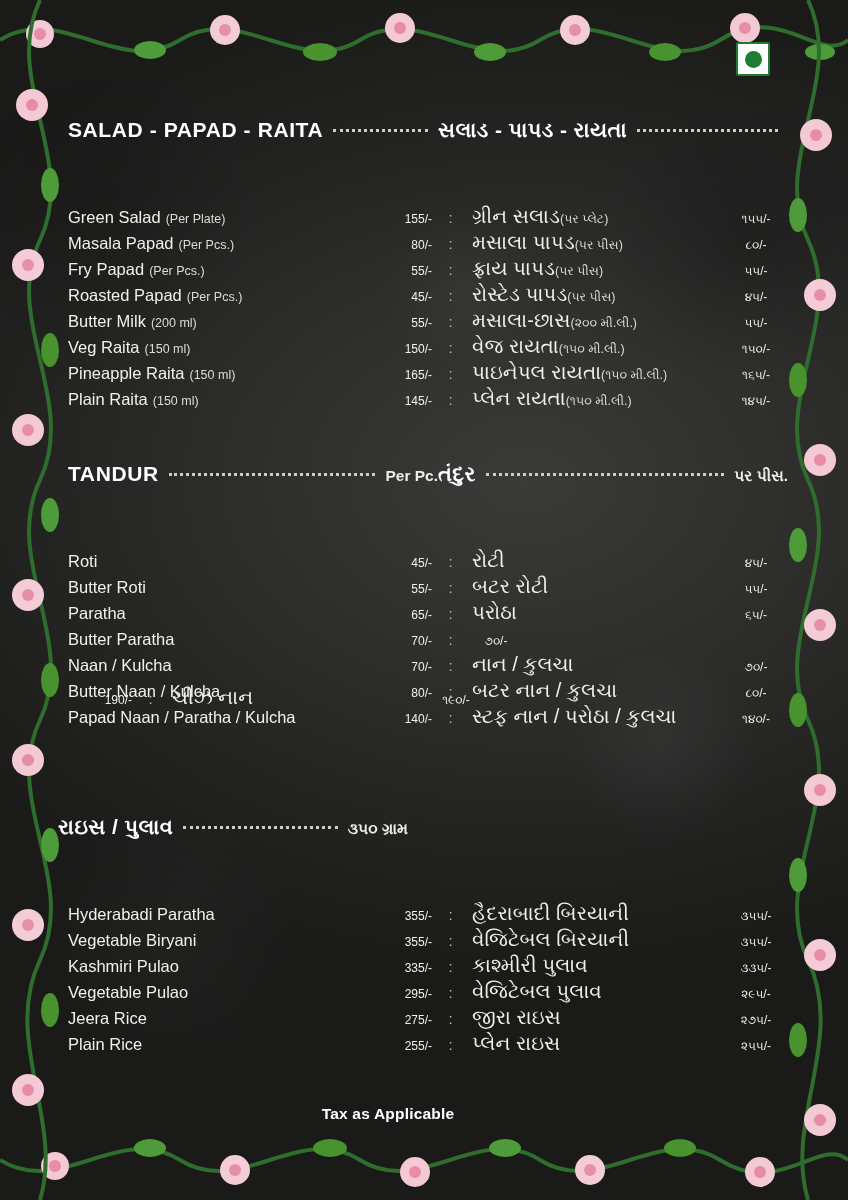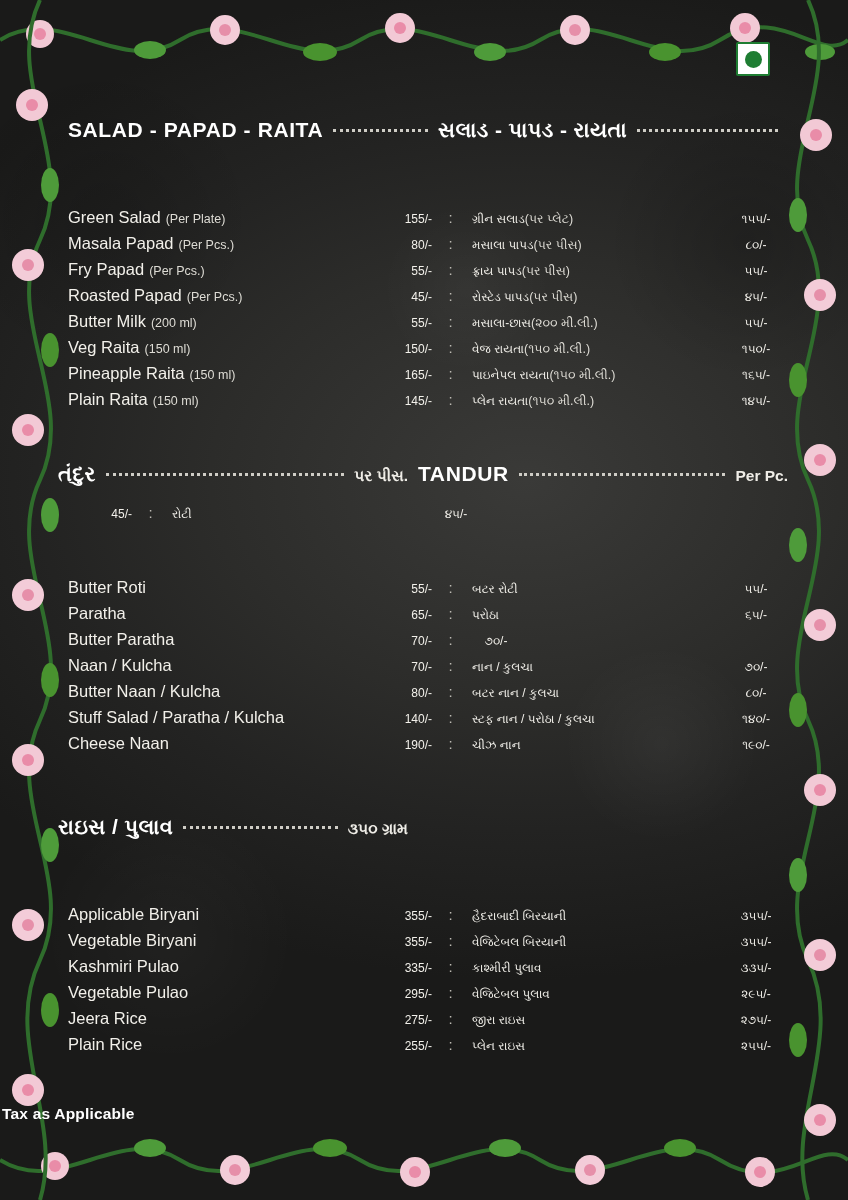--- a/index.html
+++ b/index.html
@@ -161,35 +161,36 @@
     color: #dedcd5;
     margin-left: 5px;
     white-space: nowrap;
   }
   .price {
     font-size: 12px;
     color: #f2f0ea;
     white-space: nowrap;
   }
   .item-name-gu {
-    font-size: 12px;
+    font-size: 20px;
     color: #f2f0ea;
     white-space: nowrap;
   }
   .item-qty-gu {
     font-size: 12.5px;
     color: #dedcd5;
     white-space: nowrap;
   }
 
   .footer-note {
     position: absolute;
     top: 1105px;
-    left: 2px;
+    left: 16px;
     width: 744px;
+    text-align: center;
     font-size: 15.5px;
     font-weight: bold;
     color: #ffffff;
     letter-spacing: 0.2px;
   }
 </style>
 </head>
 <body>
 
 <div class="page">
@@ -532,33 +533,36 @@
             </div>
           <div class="cell gup">
               <span class="price">૧૪૫/-</span>
             </div>
         </div>
       </div>
     </div>
 
     <div class="section sec-tandur">
       <div class="sec-head">
+        <div class="head-col left">
+          <span class="sec-title-en">TANDUR</span>
+          <span class="dots"></span>
+          <span class="head-note">Per Pc.</span>
+        </div>
         <div class="head-col right">
           <span class="sec-title-gu">તંદુર</span>
           <span class="dots"></span>
           <span class="head-note">પર પીસ.</span>
         </div>
-        <div class="head-col left">
-          <span class="sec-title-en">TANDUR</span>
-          <span class="dots"></span>
-          <span class="head-note">Per Pc.</span>
-        </div>
       </div>
       <div class="rows">
         <div class="row">
+          <div class="cell en">
+              <span class="item-name">Roti</span>
+            </div>
           <div class="cell enp">
               <span class="price">45/-</span>
             </div>
           <div class="sep">:</div>
           <div class="cell gu">
               <span class="item-name-gu">રોટી</span>
             </div>
           <div class="cell gup">
               <span class="price">૪૫/-</span>
             </div>
@@ -630,37 +634,34 @@
           <div class="sep">:</div>
           <div class="cell gu">
               <span class="item-name-gu">બટર નાન / કુલચા</span>
             </div>
           <div class="cell gup">
               <span class="price">૮૦/-</span>
             </div>
         </div>
         <div class="row">
           <div class="cell en">
-              <span class="item-name">Stuff Salad / Paratha / Kulcha</span>
+              <span class="item-name">Papad Naan / Paratha / Kulcha</span>
             </div>
           <div class="cell enp">
               <span class="price">140/-</span>
             </div>
           <div class="sep">:</div>
           <div class="cell gu">
               <span class="item-name-gu">સ્ટફ નાન / પરોઠા / કુલચા</span>
             </div>
           <div class="cell gup">
               <span class="price">૧૪૦/-</span>
             </div>
         </div>
         <div class="row">
-          <div class="cell en">
-              <span class="item-name">Cheese Naan</span>
-            </div>
           <div class="cell enp">
               <span class="price">190/-</span>
             </div>
           <div class="sep">:</div>
           <div class="cell gu">
               <span class="item-name-gu">ચીઝ નાન</span>
             </div>
           <div class="cell gup">
               <span class="price">૧૯૦/-</span>
             </div>
@@ -672,21 +673,21 @@
       <div class="sec-head">
         <div class="head-col right">
           <span class="sec-title-gu">રાઇસ / પુલાવ</span>
           <span class="dots"></span>
           <span class="head-note">૩૫૦ ગ્રામ</span>
         </div>
       </div>
       <div class="rows">
         <div class="row">
           <div class="cell en">
-              <span class="item-name">Applicable Biryani</span>
+              <span class="item-name">Hyderabadi Paratha</span>
             </div>
           <div class="cell enp">
               <span class="price">355/-</span>
             </div>
           <div class="sep">:</div>
           <div class="cell gu">
               <span class="item-name-gu">હૈદરાબાદી બિરયાની</span>
             </div>
           <div class="cell gup">
               <span class="price">૩૫૫/-</span>

